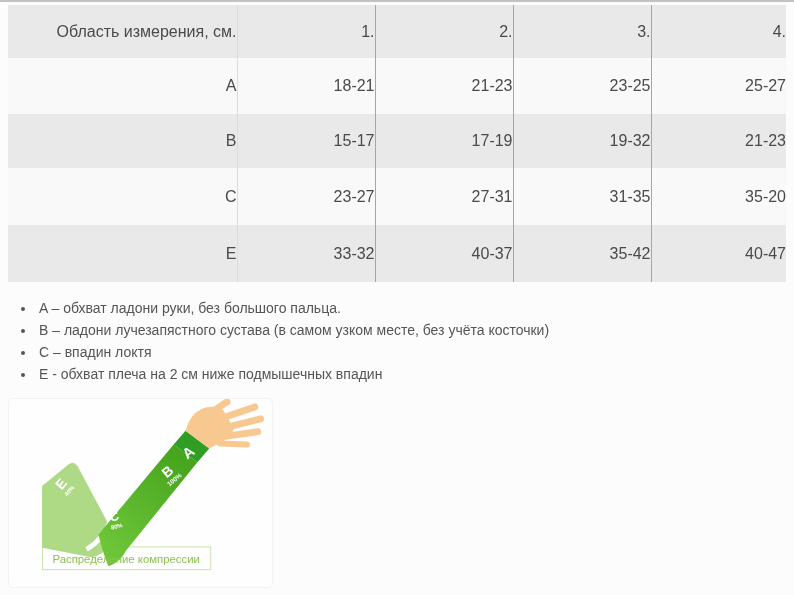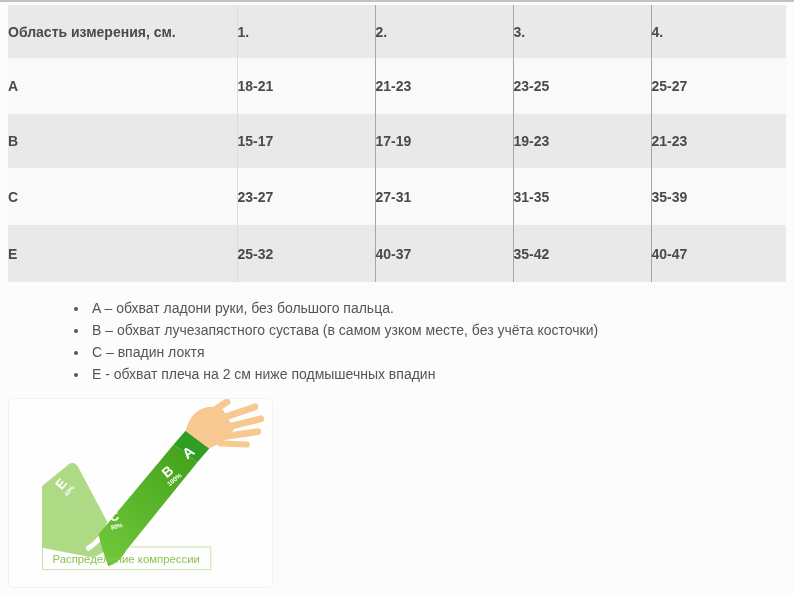--- a/index.html
+++ b/index.html
@@ -11,33 +11,33 @@
     overflow: hidden;
   }
   .top-line {
     position: absolute; top: 0; left: 0; width: 794px; height: 2px;
     background: #c2c2c2;
   }
   
   .size-table-wrap { position: absolute; left: 8px; top: 5px; width: 778px; }
   table.size-table { width: 100%; border-collapse: collapse; table-layout: fixed; }
   .size-table th, .size-table td {
-    text-align: left; vertical-align: middle;
-    font-size: 14px; color: #4a4a4a; font-weight: bold;
+    text-align: right; vertical-align: middle;
+    font-size: 16px; color: #4a4a4a; font-weight: normal;
   }
   .size-table tr.hdr   { height: 53px; background: #e9e9e9; }
   .size-table tr.row-a { height: 56px; background: #f9f9f9; }
   .size-table tr.row-b { height: 54px; background: #e9e9e9; }
   .size-table tr.row-c { height: 57px; background: #f9f9f9; }
   .size-table tr.row-e { height: 57px; background: #e9e9e9; }
   .size-table .c0 { border-right: 1px solid #dcdcdc; }
   .size-table .c1, .size-table .c2, .size-table .c3 { border-right: 1px solid #a6a6a6; }
   
   .notes { position: absolute; left: 0; top: 297px; width: 780px; }
-  .notes ul { margin: 0; padding-left: 89px; list-style: disc; }
+  .notes ul { margin: 0; padding-left: 36px; list-style: disc; }
   .notes li {
     font-size: 14px; color: #555555; line-height: 22px; padding-left: 3px;
   }
   
   .diagram-card {
     position: absolute; left: 8px; top: 398px; width: 265px; height: 190px;
     background: #fefefe; border: 1px solid #f2f2f2; border-radius: 5px;
   }
   .diagram-card svg { display: block; width: 100%; height: 100%; }
 </style>
@@ -67,45 +67,45 @@
       <td class="c0">A</td>
       <td class="c1">18-21</td>
       <td class="c2">21-23</td>
       <td class="c3">23-25</td>
       <td class="c4">25-27</td>
     </tr>
     <tr class="row-b">
       <td class="c0">B</td>
       <td class="c1">15-17</td>
       <td class="c2">17-19</td>
-      <td class="c3">19-23</td>
+      <td class="c3">19-32</td>
       <td class="c4">21-23</td>
     </tr>
     <tr class="row-c">
       <td class="c0">C</td>
       <td class="c1">23-27</td>
       <td class="c2">27-31</td>
       <td class="c3">31-35</td>
-      <td class="c4">35-39</td>
+      <td class="c4">35-20</td>
     </tr>
     <tr class="row-e">
       <td class="c0">E</td>
-      <td class="c1">25-32</td>
+      <td class="c1">33-32</td>
       <td class="c2">40-37</td>
       <td class="c3">35-42</td>
       <td class="c4">40-47</td>
     </tr>
   </tbody>
     </table>
 </div>
 
 <div class="notes">
   <ul>
     <li>A – обхват ладони руки, без большого пальца.</li>
-    <li>B – обхват лучезапястного сустава (в самом узком месте, без учёта косточки)</li>
+    <li>B – ладони лучезапястного сустава (в самом узком месте, без учёта косточки)</li>
     <li>C – впадин локтя</li>
     <li>E - обхват плеча на 2 см ниже подмышечных впадин</li>
   </ul>
 </div>
 
 <div class="diagram-card">
   <svg viewBox="0 0 265 190">
     <defs>
       <linearGradient id="armGrad" x1="180" y1="55" x2="105" y2="150" gradientUnits="userSpaceOnUse">
         <stop offset="0" stop-color="#44a31c"></stop>

